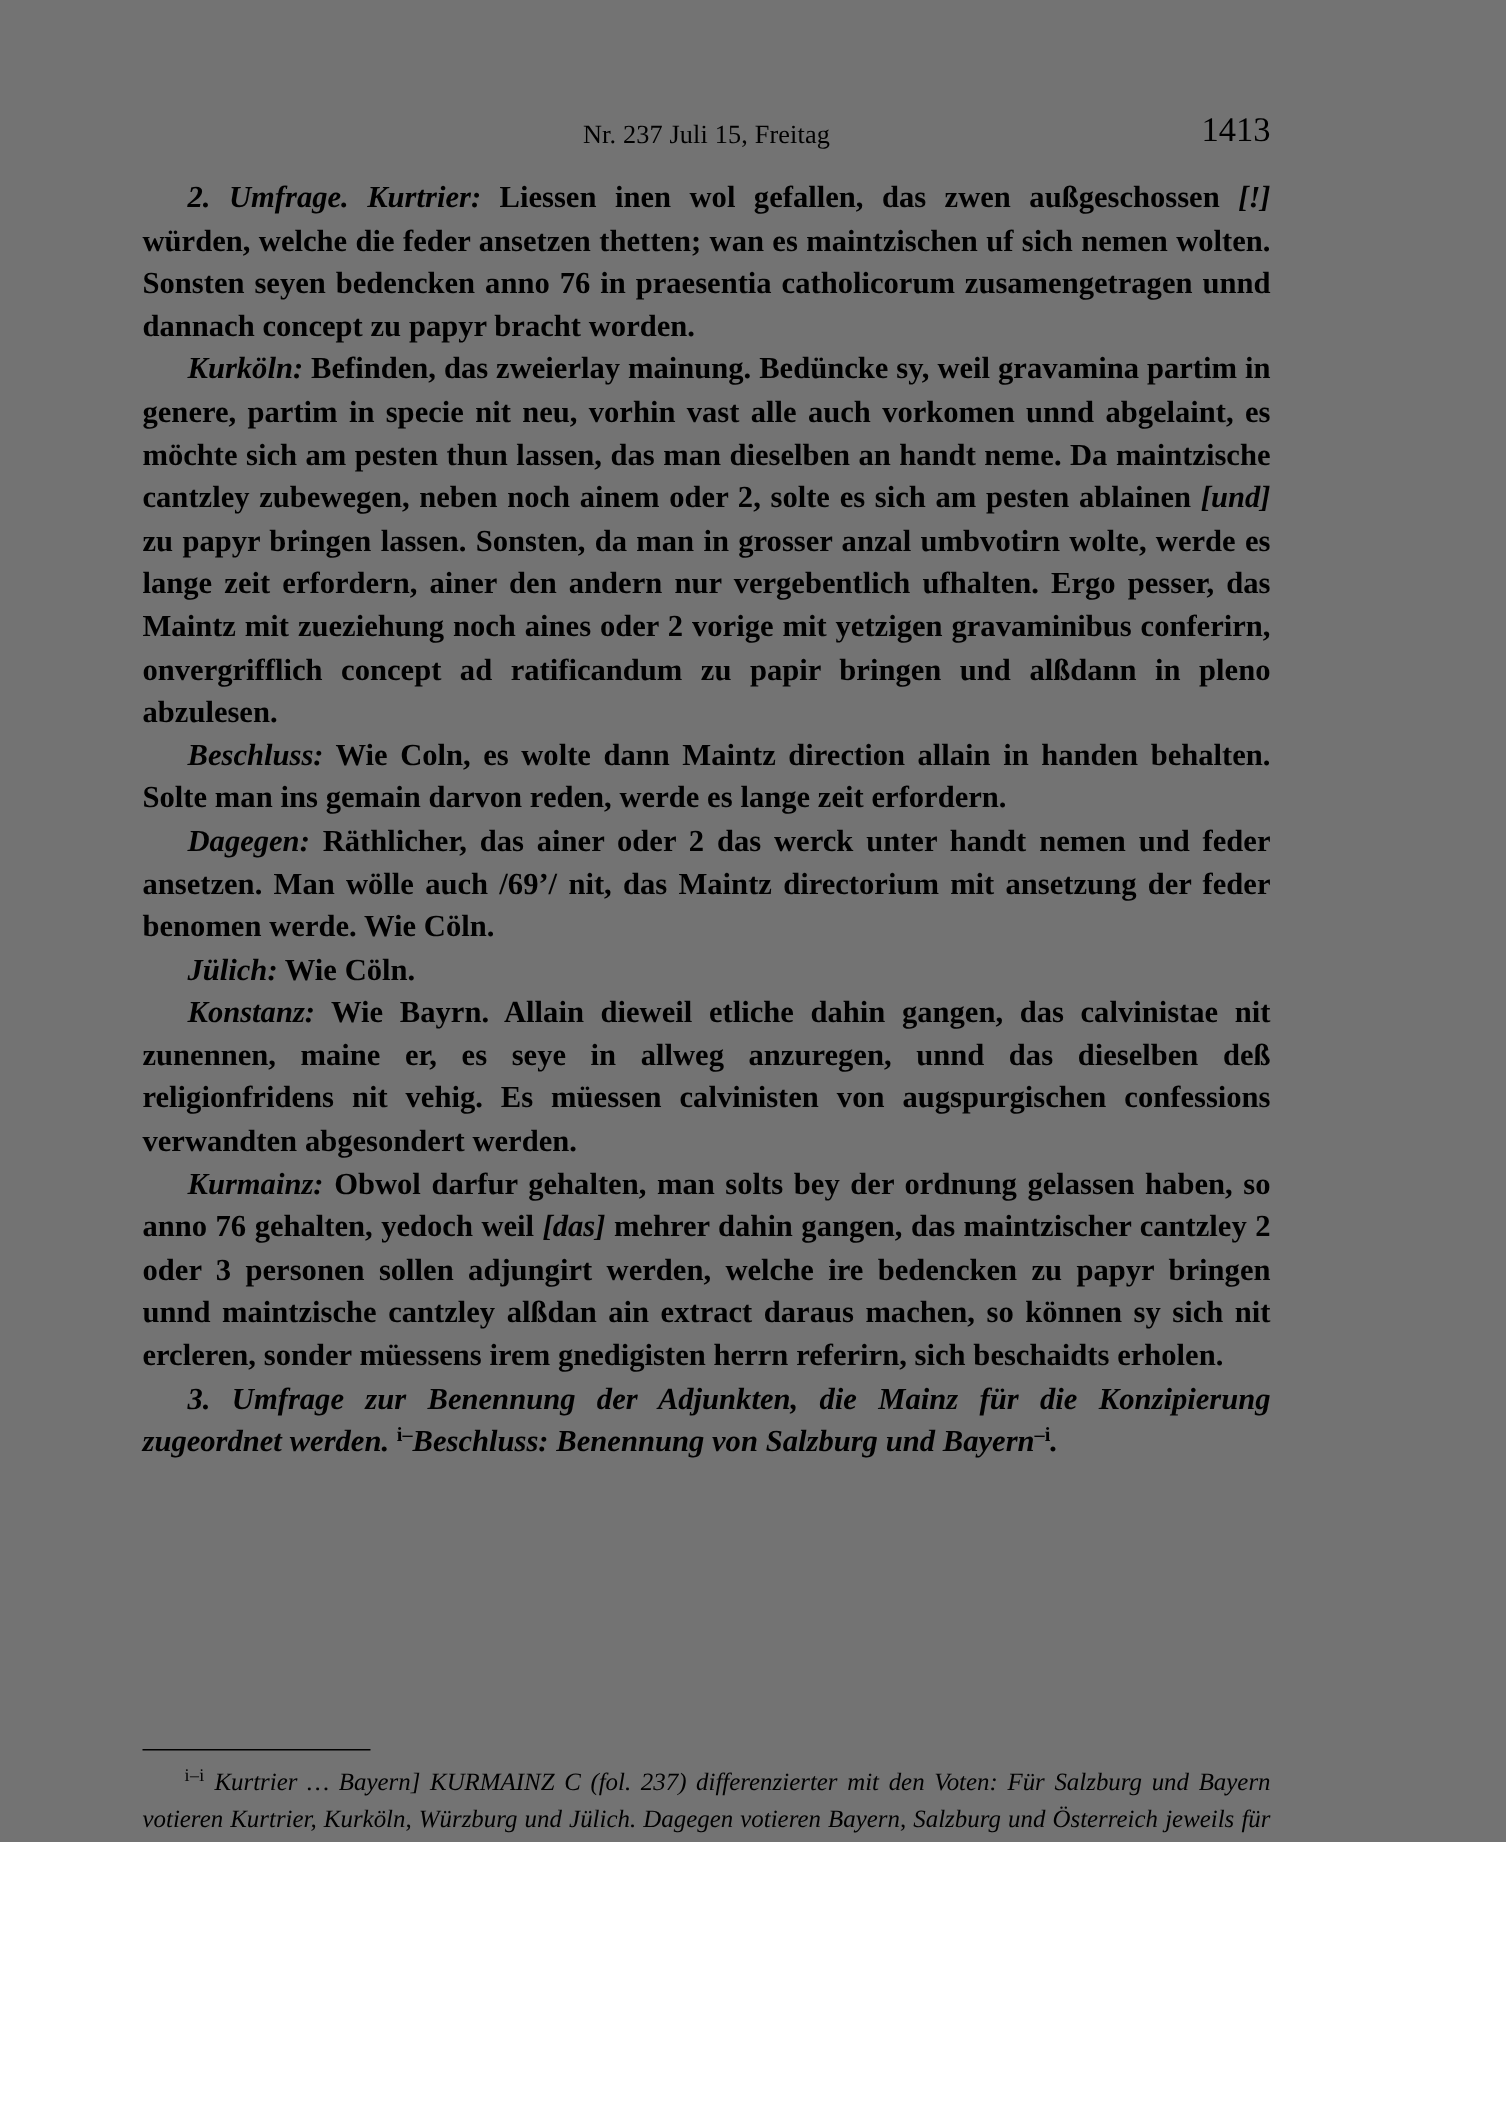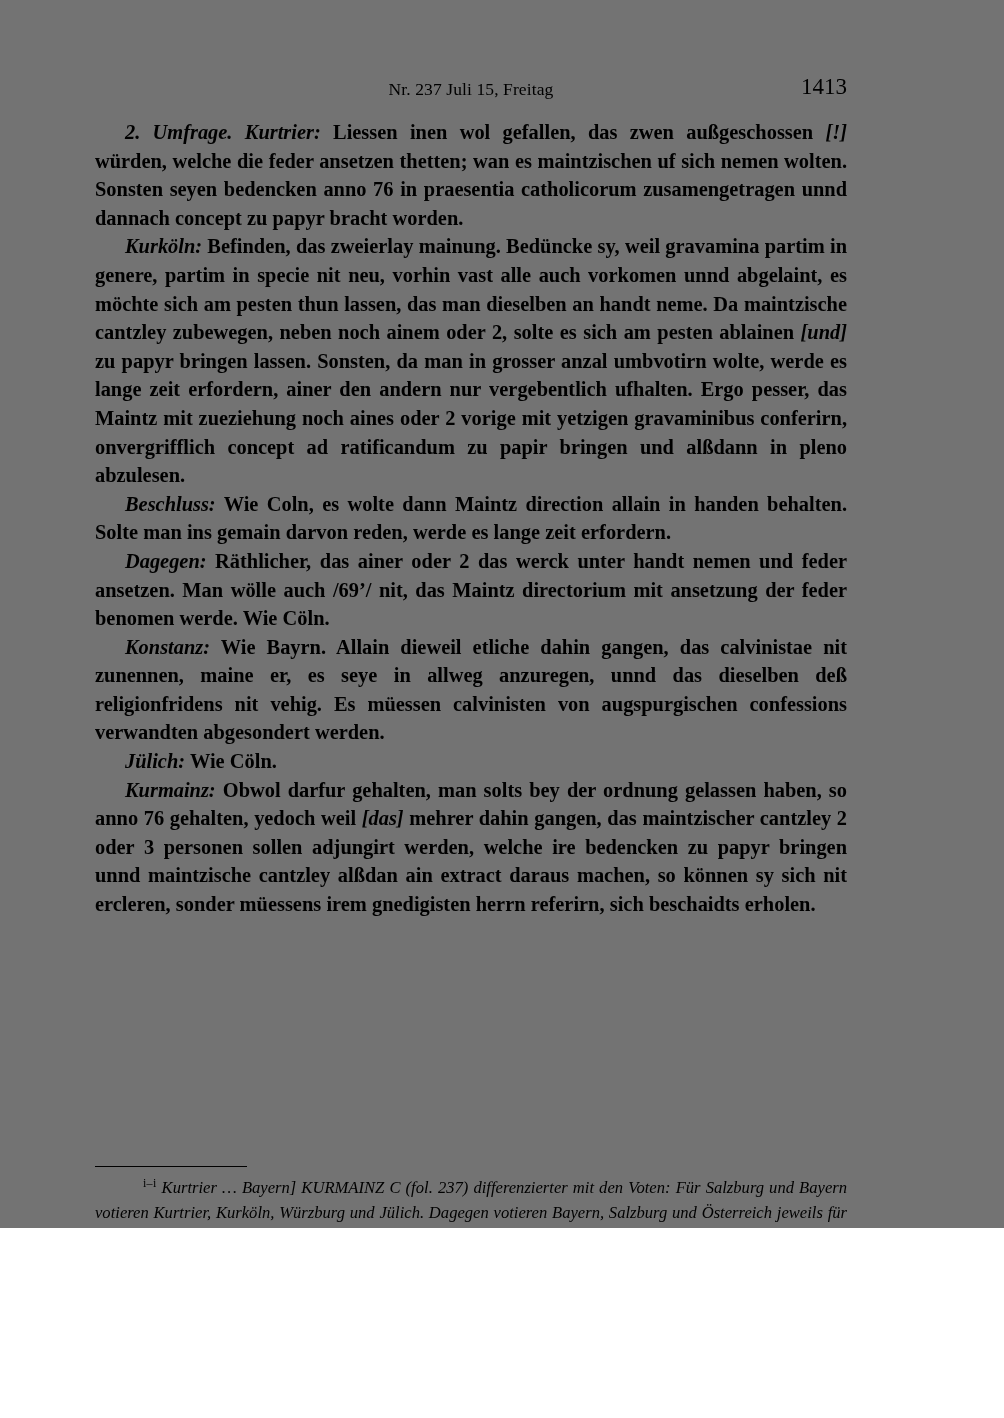--- a/index.html
+++ b/index.html
@@ -98,21 +98,20 @@
     text-indent: 28px;
     font-style: italic;
     text-align-last: left;
   }
   .fn-marker {
     font-size: 0.72em;
     vertical-align: 0.5em;
     font-style: normal;
     line-height: 0;
     letter-spacing: 0.3px;
-    margin-left: 20px;
   }
   .caps {
     font-variant: normal;
   }
 </style>
 </head>
 <body>
 
 <div class="page">
 
@@ -126,26 +125,27 @@
     <p class="para last-line-left"><span class="it">2. Umfrage. Kurtrier:</span><span> Liessen inen wol gefallen, das zwen außgeschossen </span><span class="it">[!]</span><span> würden, welche die feder ansetzen thetten; wan es maintzischen uf sich nemen wolten. Sonsten seyen bedencken anno 76 in praesentia catholicorum zusamengetragen unnd dannach concept zu papyr bracht worden.</span></p>
 
     <p class="para last-line-left"><span class="it">Kurköln:</span><span> Befinden, das zweierlay mainung. Bedüncke sy, weil gravamina partim in genere, partim in specie nit neu, vorhin vast alle auch vorkomen unnd abgelaint, es möchte sich am pesten thun lassen, das man dieselben an handt neme. Da maintzische cantzley zubewegen, neben noch ainem oder 2, solte es sich am pesten ablainen </span><span class="it">[und]</span><span> zu papyr bringen lassen. Sonsten, da man in grosser anzal umbvotirn wolte, werde es lange zeit erfordern, ainer den andern nur vergebentlich ufhalten. Ergo pesser, das Maintz mit zueziehung noch aines oder 2 vorige mit yetzigen gravaminibus conferirn, onvergrifflich concept ad ratificandum zu papir bringen und alßdann in pleno abzulesen.</span></p>
 
     <p class="para last-line-left"><span class="it">Beschluss:</span><span> Wie Coln, es wolte dann Maintz direction allain in handen behalten. Solte man ins gemain darvon reden, werde es lange zeit erfordern.</span></p>
 
     <p class="para last-line-left"><span class="it">Dagegen:</span><span> Räthlicher, das ainer oder 2 das werck unter handt nemen und feder ansetzen. Man wölle auch /69’/ nit, das Maintz directorium mit ansetzung der feder benomen werde. Wie Cöln.</span></p>
 
 
 
+    <p class="para last-line-left"><span class="it">Jülich:</span><span> Wie Cöln.</span></p>
+
     <p class="para last-line-left"><span class="it">Konstanz:</span><span> Wie Bayrn. Allain dieweil etliche dahin gangen, das calvinistae nit zunennen, maine er, es seye in allweg anzuregen, unnd das dieselben deß religionfridens nit vehig. Es müessen calvinisten von augspurgischen confessions verwandten abgesondert werden.</span></p>
-
-    <p class="para last-line-left"><span class="it">Jülich:</span><span> Wie Cöln.</span></p>
 
     <p class="para last-line-left"><span class="it">Kurmainz:</span><span> Obwol darfur gehalten, man solts bey der ordnung gelassen haben, so anno 76 gehalten, yedoch weil </span><span class="it">[das]</span><span> mehrer dahin gangen, das maintzischer cantzley 2 oder 3 personen sollen adjungirt werden, welche ire bedencken zu papyr bringen unnd maintzische cantzley alßdan ain extract daraus machen, so können sy sich nit ercleren, sonder müessens irem gnedigisten herrn referirn, sich beschaidts erholen.</span></p>
 
+    <p class="para it last-line-left"><span>3. Umfrage zur Benennung der Adjunkten, die Mainz für die Konzipierung zugeordnet werden. </span><span class="sup">i–</span><span>Beschluss: Benennung von Salzburg und Bayern</span><span class="sup">–i</span><span>.</span></p>
 
   </div>
 
   <div class="footnotes">
     <hr class="fn-rule">
     <p class="footnote"><span class="fn-marker">i–i</span><span> Kurtrier … Bayern] </span><span class="caps">KURMAINZ C</span><span> (fol. 237) differenzierter mit den Voten: Für Salzburg und Bayern votieren Kurtrier, Kurköln, Würzburg und Jülich. Dagegen votieren Bayern, Salzburg und Österreich jeweils für Salzburg und Konstanz. [Votum Kurmainz fehlt].</span></p>
   </div>
 
 </div>
 

